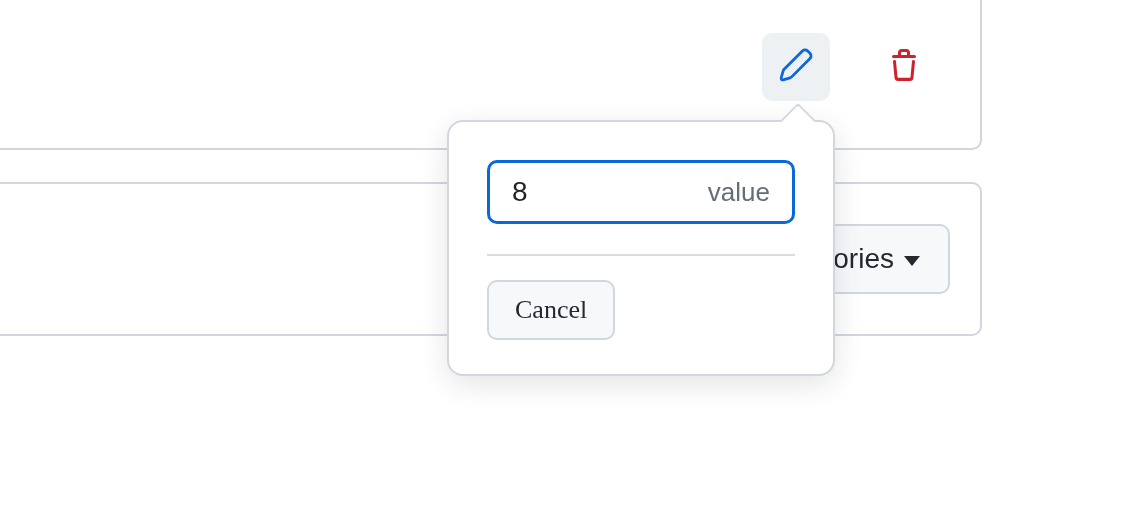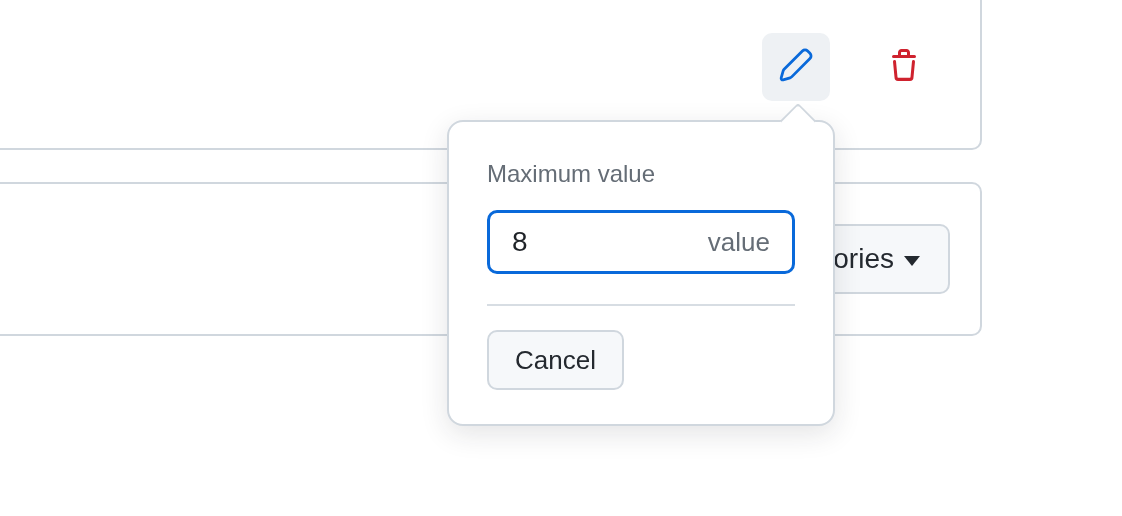--- a/index.html
+++ b/index.html
@@ -145,20 +145,21 @@
       border-radius: 10px;
       height: 60px;
       padding: 0 26px;
       font-size: 26px;
       font-weight: 500;
       color: #24292f;
       display: flex;
       align-items: center;
       justify-content: center;
       cursor: pointer;
+      font-family: Liberation Serif, serif;
     }
   </style>
 </head>
 <body>
 
 <div class="card-a"></div>
 <div class="card-b"></div>
 
 <button class="repos-btn">
   <span>ories</span>
@@ -176,21 +177,20 @@
 <div class="icon-btn delete-btn">
   <span>
     <svg width="32" height="32" viewBox="0 0 16 16" fill="#cf222e">
       <path d="M11 1.75V3h2.25a.75.75 0 0 1 0 1.5H2.75a.75.75 0 0 1 0-1.5H5V1.75C5 .784 5.784 0 6.75 0h2.5C10.216 0 11 .784 11 1.75ZM6.5 3h3V1.75a.25.25 0 0 0-.25-.25h-2.5a.25.25 0 0 0-.25.25V3Z"></path>
       <path d="M3.997 6.178a.75.75 0 1 0-1.494.144l.764 7.95A1.75 1.75 0 0 0 5.01 16h5.98a1.75 1.75 0 0 0 1.743-1.728l.764-7.95a.75.75 0 1 0-1.494-.144l-.764 7.95a.25.25 0 0 1-.249.247H5.01a.25.25 0 0 1-.249-.247l-.764-7.95Z"></path>
     </svg>
   </span>
 </div>
 
 <div class="popover">
-  <div class="popover-label">Maximum value</div>
 
   <div class="input-wrap">
     <input type="text" value="8" style="">
     <span class="unit">value</span>
   </div>
 
   <hr class="divider">
 
   <div class="btn-row">
     <button class="btn">Cancel</button>

